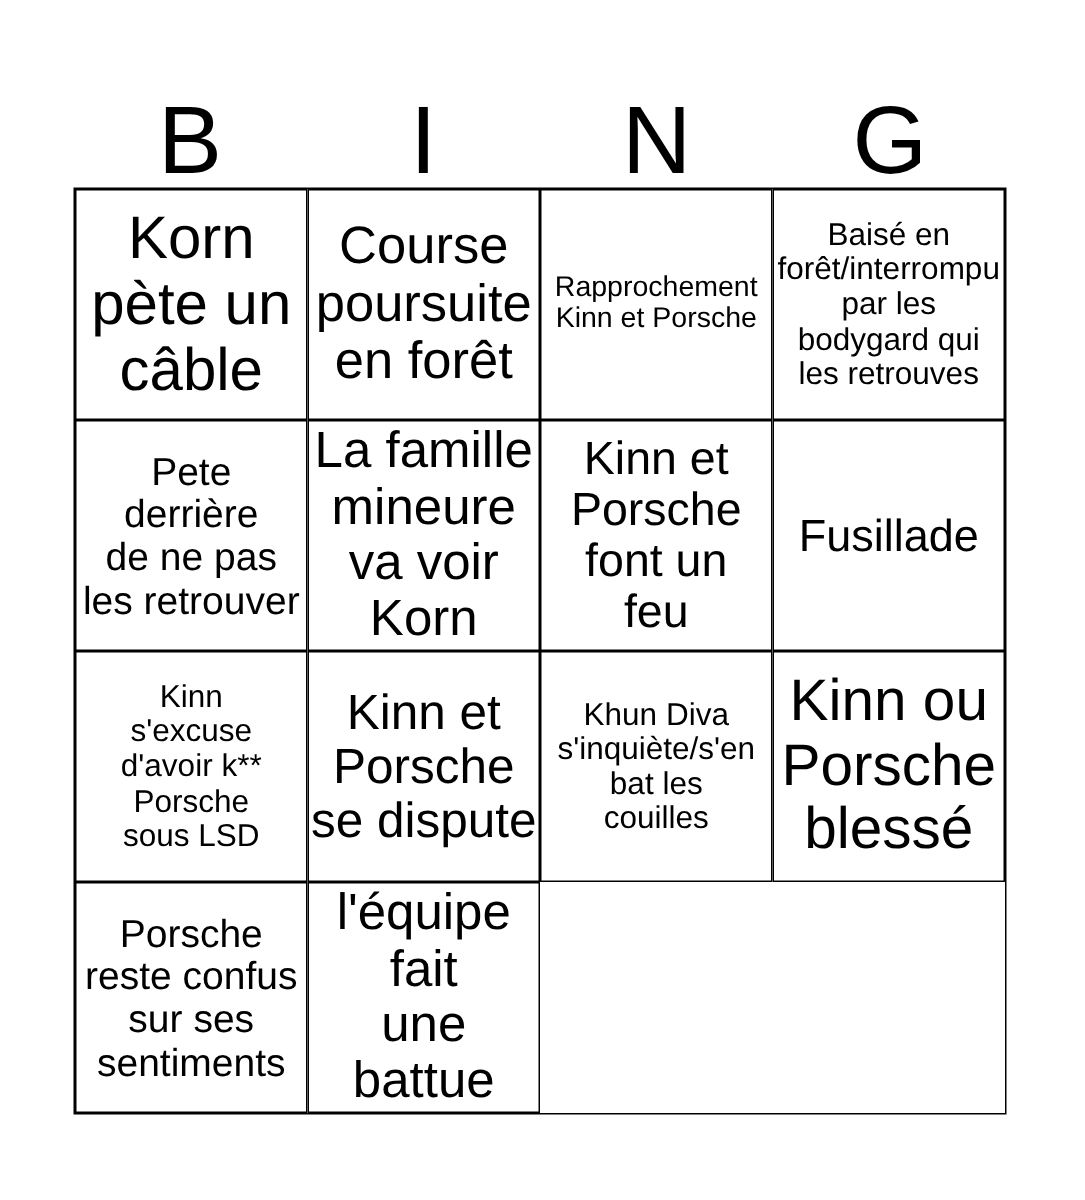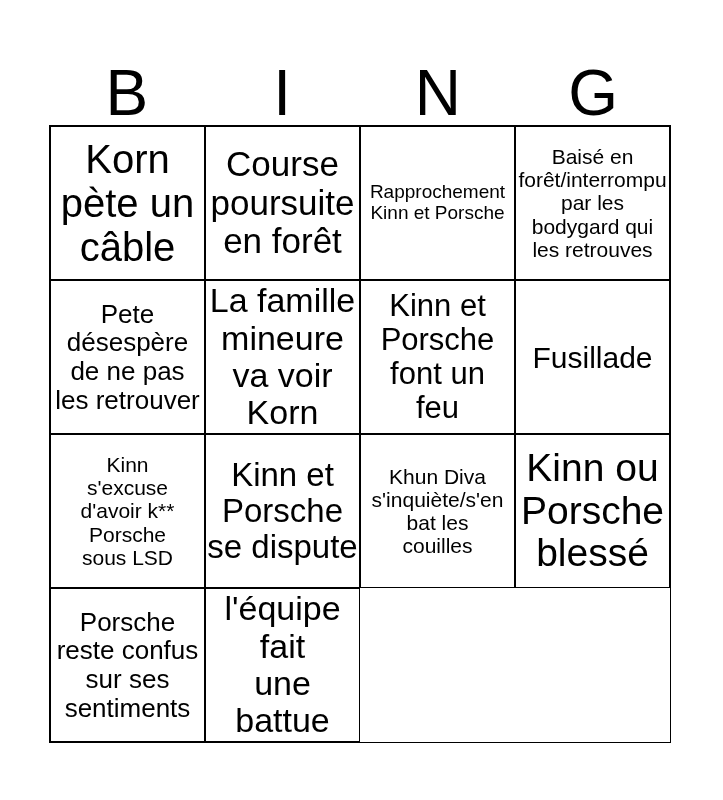--- a/index.html
+++ b/index.html
@@ -79,21 +79,21 @@
 en forêt</div>
     <div class="cell" style="font-size:19px">Rapprochement
 Kinn et Porsche</div>
 
     <div class="cell" style="font-size:21px">Baisé en
 forêt/interrompu
 par les
 bodygard qui
 les retrouves</div>
     <div class="cell" style="font-size:26px">Pete
-désespère
+derrière
 de ne pas
 les retrouver</div>
     <div class="cell" style="font-size:34px">La famille
 mineure
 va voir
 Korn</div>
 
     <div class="cell" style="font-size:31px">Kinn et
 Porsche
 font un

